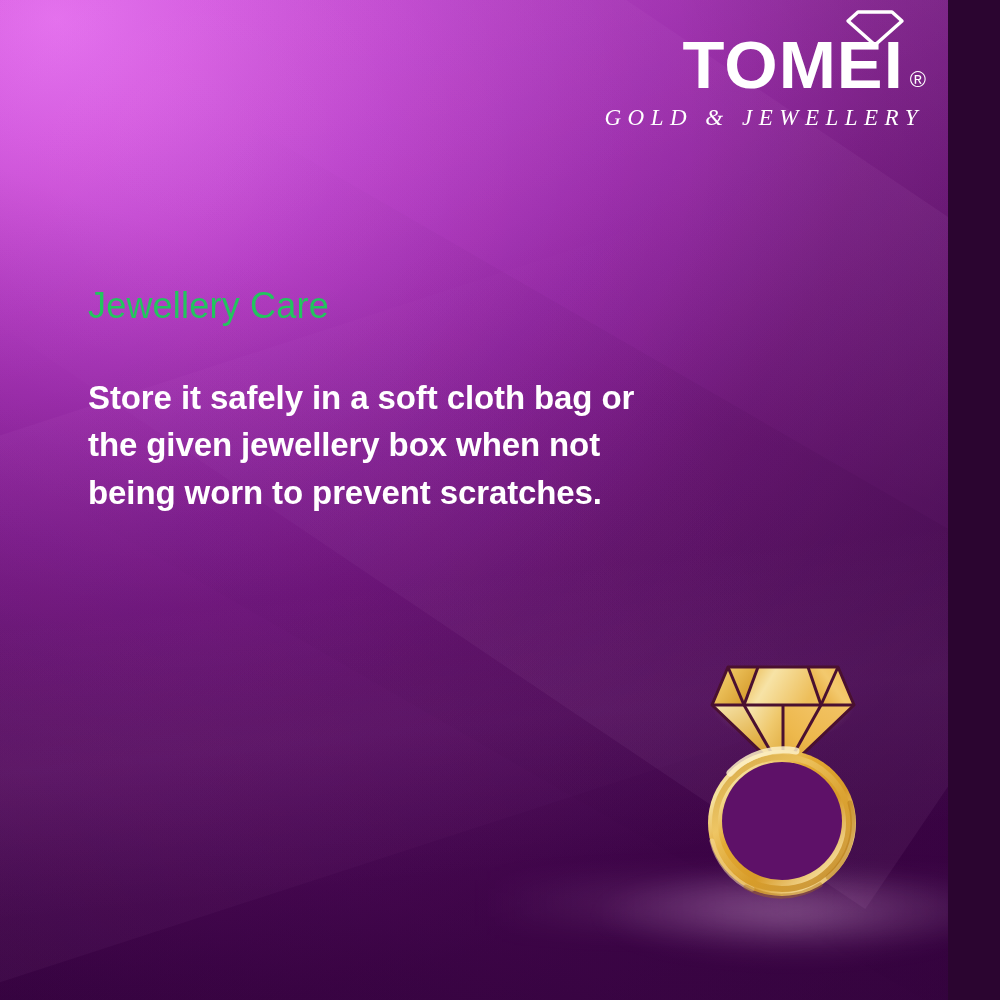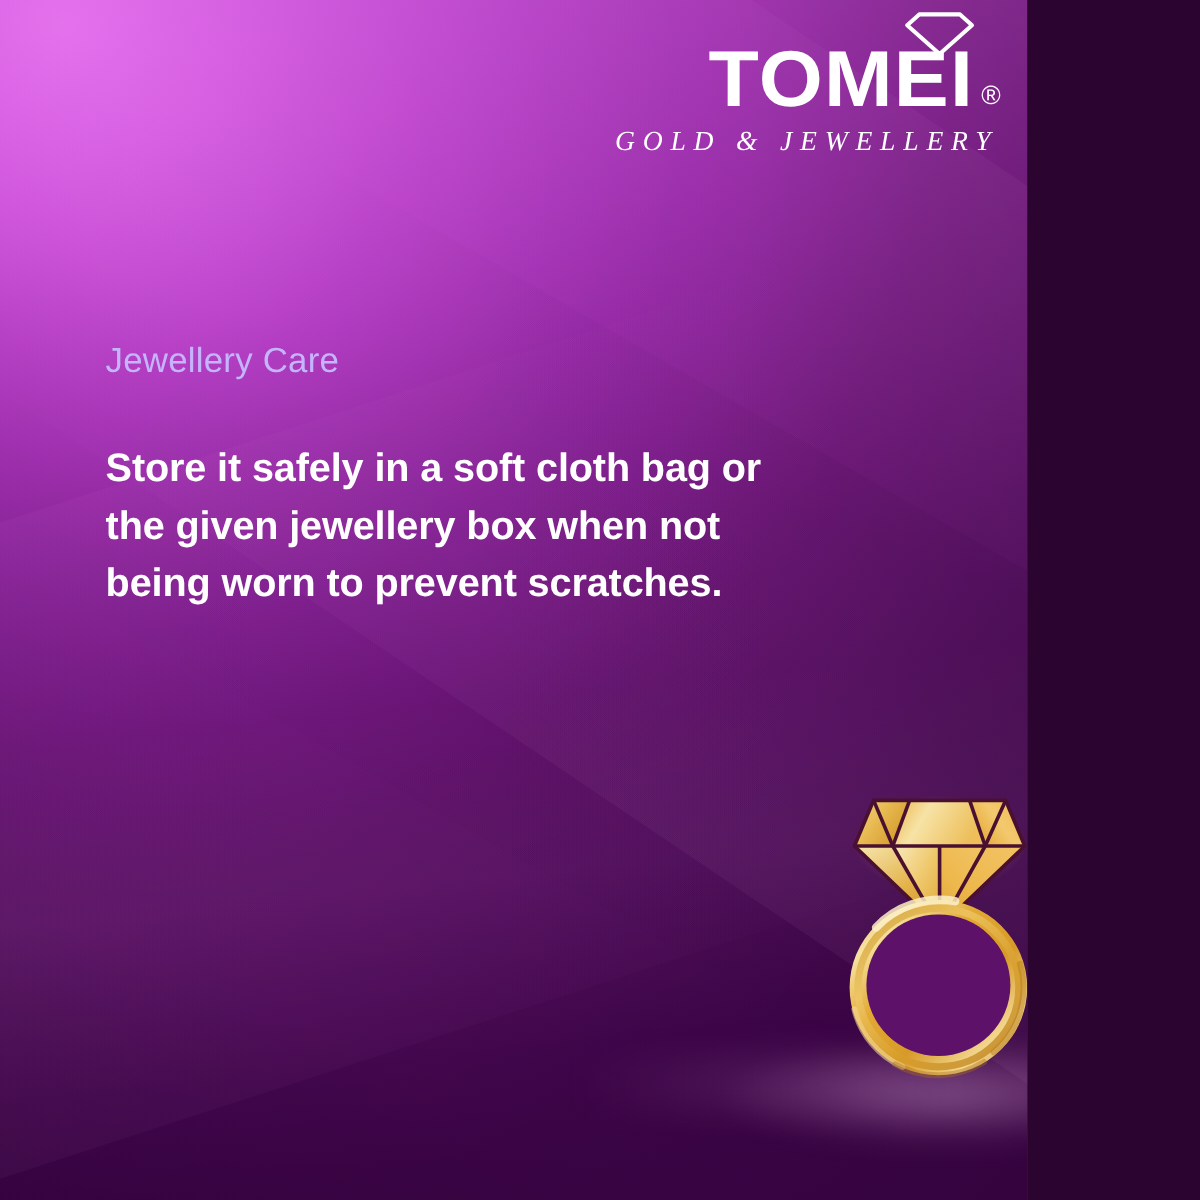--- a/index.html
+++ b/index.html
@@ -1,20 +1,20 @@
 <!DOCTYPE html>
 <html><head>
 <meta charset="utf-8">
 <style>
   html,body{margin:0;padding:0;background:#2b0530;}
   *{box-sizing:border-box;}
 
   .poster{
     position:relative;
-    width:856px;height:1000px;
+    width:948px;height:1000px;
     overflow:hidden;
     font-family:"Liberation Sans", sans-serif;
     background:#7a1b8c;
   }
 
   
   .bg-base{
     position:absolute;inset:0;
     background:
       radial-gradient(120% 100% at 6% 2%,  #e066ea 0%, #d152dd 12%, #b437c4 30%, #8d1f9e 52%, #6d1178 72%, #50055c 100%);
@@ -102,23 +102,23 @@
     white-space:nowrap;
     padding-right:2px;
     font-style:italic;
   }
 
   
   .content{
     position:absolute;left:88px;top:286px;width:580px;
   }
   .headline{
-    font-size:29px;
+    font-size:36px;
     font-weight:400;
-    color:#c4b5fd;
+    color:#22c55e;
     letter-spacing:0.2px;
     line-height:1.1;
     margin:0 0 48px 0;
   }
   .para{
     font-size:33px;
     font-weight:700;
     color:#ffffff;
     line-height:1.45;
     letter-spacing:-0.1px;

